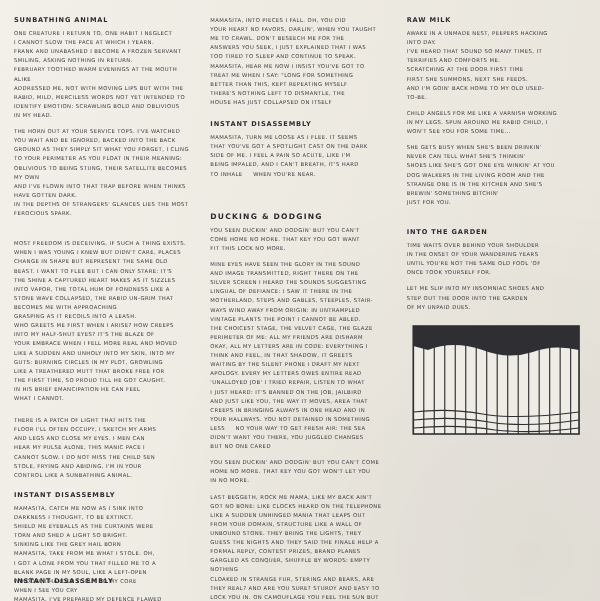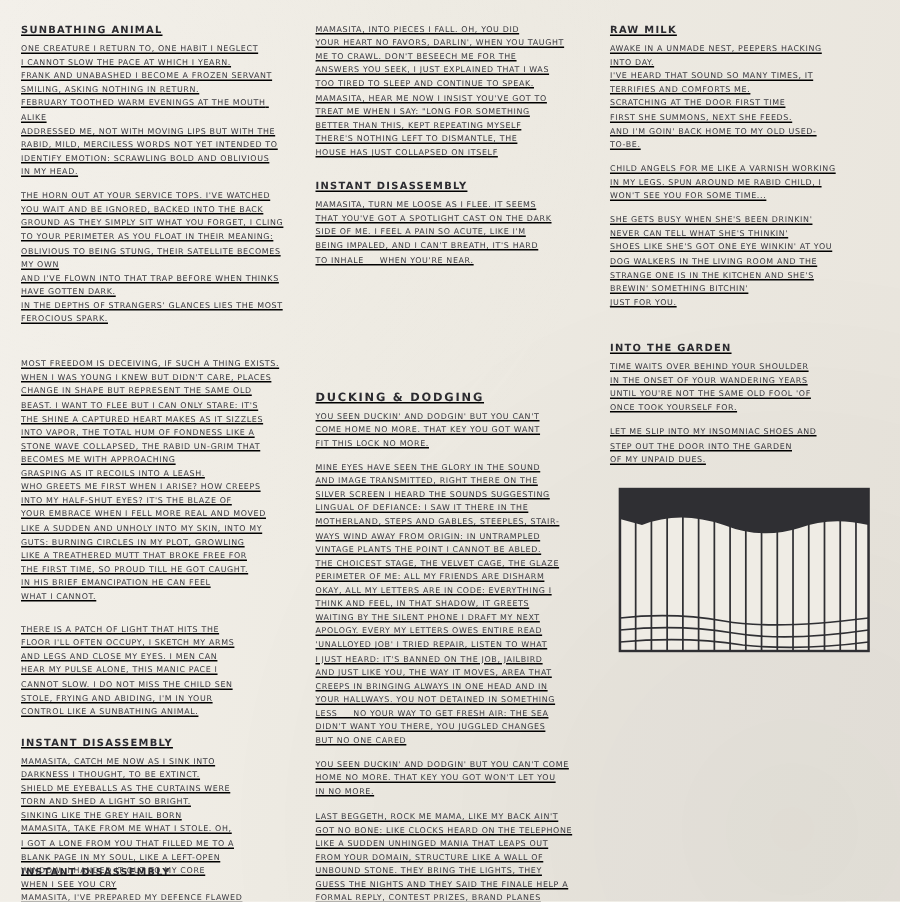--- a/index.html
+++ b/index.html
@@ -13,21 +13,20 @@
     font-family: "DejaVu Sans", sans-serif;
     overflow: hidden;
   }
   .sheet {
     position: relative;
     width: 600px;
     height: 601px;
     background: linear-gradient(100deg, #f3f0ea 0%, #eeebe3 40%, #e9e5dd 100%);
     box-sizing: border-box;
     padding: 16px 15px 14px 14px;
-    text-decoration: underline;
   }
   .grain {
     position: absolute;
     inset: 0;
     pointer-events: none;
     background:
       radial-gradient(circle at 12% 8%, rgba(255,255,255,0.55), rgba(255,255,255,0) 45%),
       radial-gradient(circle at 88% 92%, rgba(0,0,0,0.05), rgba(0,0,0,0) 50%);
     mix-blend-mode: multiply;
     opacity: 0.8;
@@ -50,21 +49,20 @@
     font-size: 6.6px;
     letter-spacing: 0.85px;
     color: #2b2b30;
     text-transform: uppercase;
     margin-bottom: 5px;
     font-weight: 700;
   }
   .hd.big {
     font-size: 7.6px;
     letter-spacing: 1.2px;
-    margin-top: 48px;
   }
   .para {
     font-size: 5.3px;
     line-height: 1.72;
     letter-spacing: 0.42px;
     color: #3a3a40;
     text-transform: uppercase;
     margin: 0 0 7px 0;
     white-space: pre-wrap;
   }

